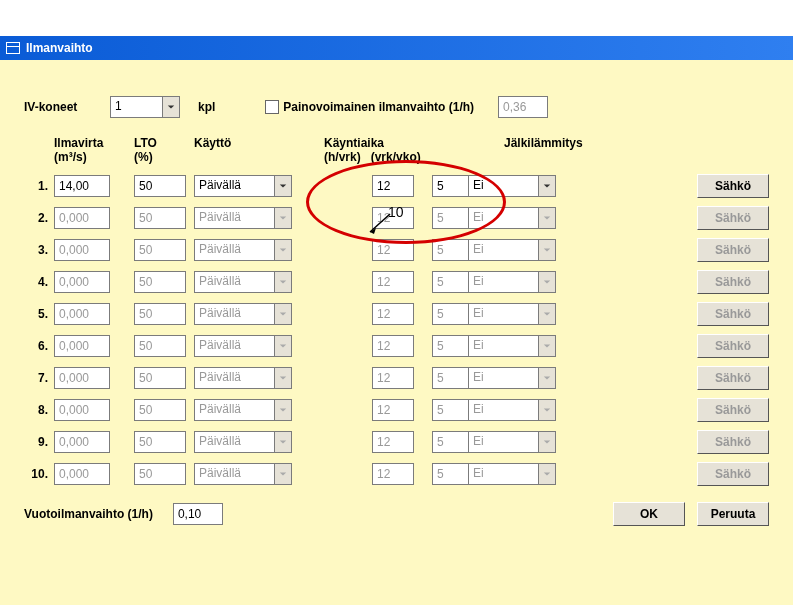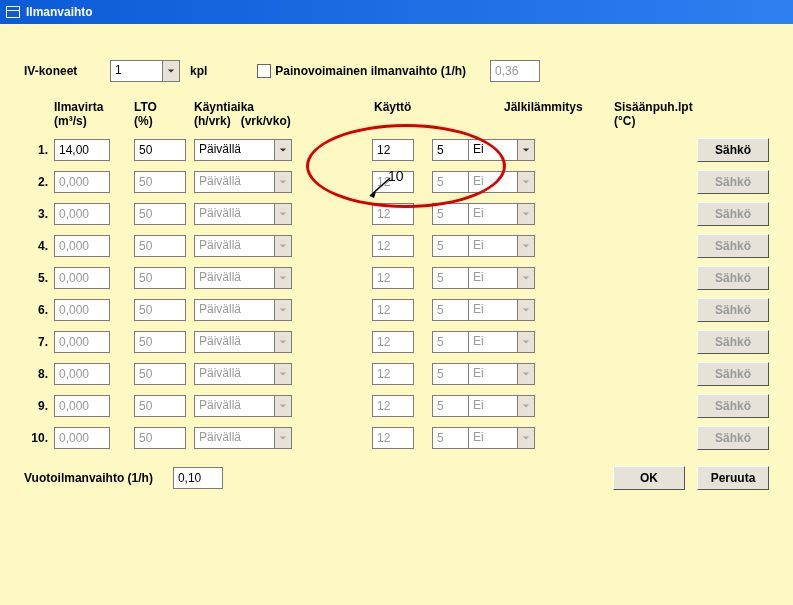--- a/index.html
+++ b/index.html
@@ -11,20 +11,21 @@
     width: 793px;
   }
   .titlebar {
     background: linear-gradient(to right, #0a5bd6, #2f7ff0);
     color: #fff;
     height: 24px;
     display: flex;
     align-items: center;
     padding-left: 6px;
     font-weight: bold;
+    margin-top: 36px;
   }
   .titlebar .winicon {
     width: 14px; height: 12px;
     border: 1px solid #fff;
     margin-right: 6px;
     position: relative;
   }
   .titlebar .winicon::before {
     content: "";
     position: absolute;
@@ -105,21 +106,21 @@
     border-radius:50%;
     pointer-events:none;
   }
   .annot-text {
     position:absolute; color:#000; font-size:14px; pointer-events:none;
   }
   .annot-arrow {
     position:absolute; pointer-events:none;
   }
   .kpl-select .sel-body { width:52px; }
-  .jal .sel-body { width:49px; }
+  .jal .sel-body { width:70px; }
   .kay .sel-body { width:80px; }
   .col-ilm .input { width:56px; }
   .col-lto .input { width:52px; }
   .col-h .input, .col-v .input { width:42px;margin-left:24px; }
   .painov-input { width:50px; color:#999; }
   .btns-right { display:flex; gap:12px; }
 </style>
 </head>
 <body>
 
@@ -133,56 +134,52 @@
   <div class="row toprow">
     <span class="label" style="width:86px">IV-koneet</span>
     <span class="select-wrap kpl-select">
       <span class="sel-body">1</span>
       <span class="sel-btn">
         <svg viewBox="0 0 10 10">
             <path d="M1 3 L5 7 L9 3 Z" fill="#333"></path>
           </svg>
       </span>
     </span>
-    <span class="label" style="margin-left:10px">kpl</span>
+    <span class="label" style="margin-left:18px">kpl</span>
 
     <span style="width:50px"></span>
     <span class="checkbox"></span>
     <span class="label">Painovoimainen ilmanvaihto (1/h)</span>
     <span style="width:24px"></span>
     <input class="input painov-input" readonly="" value="0,36" style="">
   </div>
 
   <div class="headers">
     <div class="h1"></div>
     <div class="hdr h-ilm">
       <div>Ilmavirta</div>
       <div>(m³/s)</div>
     </div>
     <div class="hdr h-lto">
       <div>LTO</div>
       <div>(%)</div>
     </div>
+    <div class="hdr h-kay">
+      <div>Käyttö</div>
+    </div>
     <div class="hdr" style="width:180px">
       <div>Käyntiaika</div>
       <div>
         <span>(h/vrk)</span>
         &nbsp;
         <span>(vrk/vko)</span>
       </div>
     </div>
-    <div class="hdr h-kay">
-      <div>Käyttö</div>
-    </div>
     <div class="hdr" style="width:110px">
       <div>Jälkilämmitys</div>
-    </div>
-    <div class="hdr">
-      <div>Sisäänpuh.lpt</div>
-      <div>(°C)</div>
     </div>
   </div>
 
   <div class="rows" id="rows-container">
       <div class="row">
         <div class="col-num">1.</div>
         <div class="col-ilm"><input class="input " value="14,00" style=""></div>
         <div class="col-lto"><input class="input " value="50" style=""></div>
         <div class="col-kay"><span class="select-wrap kay">
             <span class="sel-body ">Päivällä</span>

